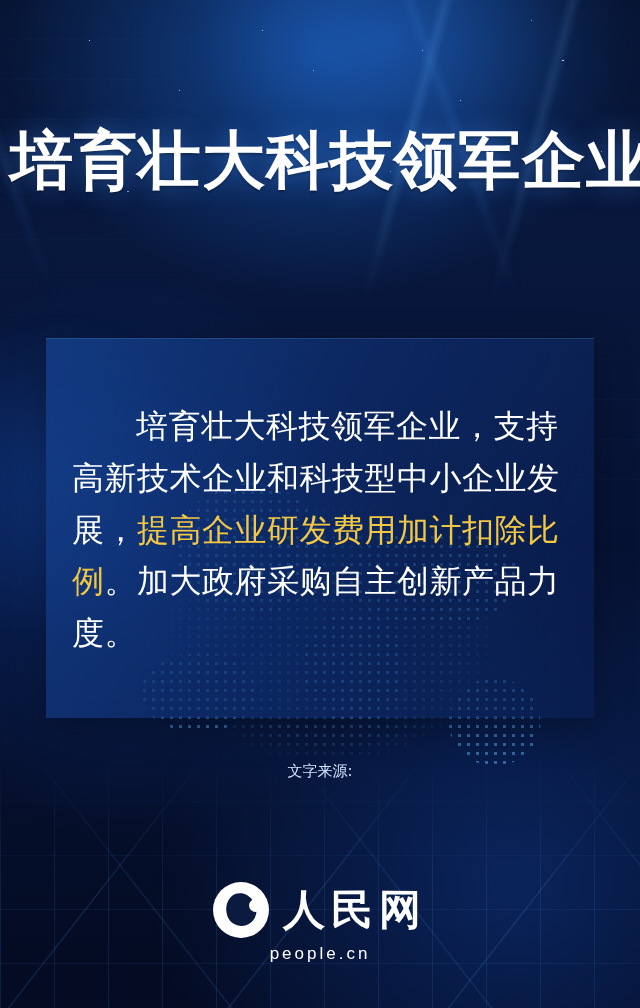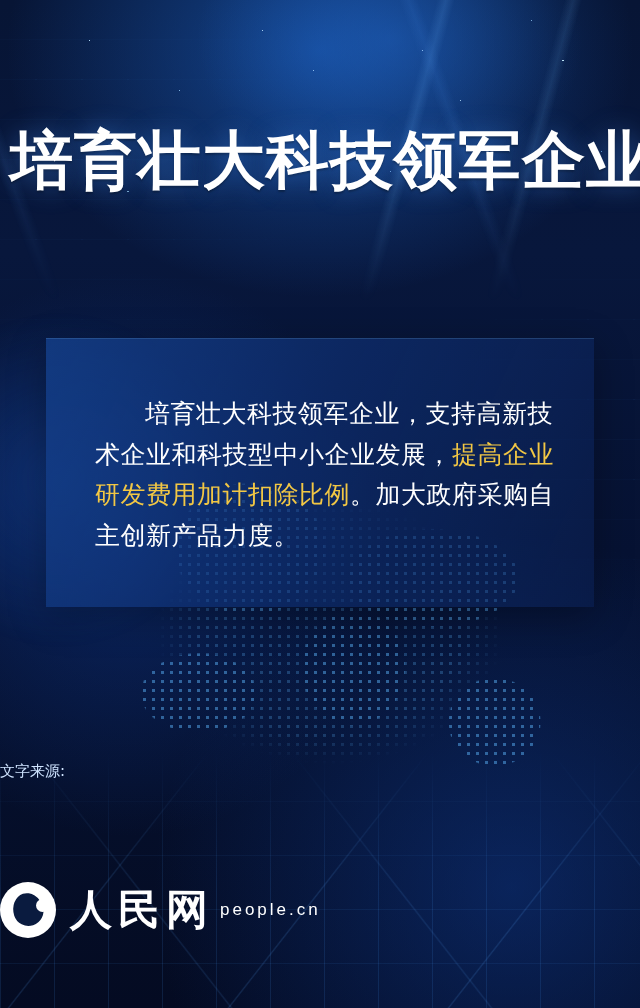--- a/index.html
+++ b/index.html
@@ -153,48 +153,48 @@
     width: 548px;
     padding: 30px 26px 26px 26px;
     box-sizing: border-box;
     background: linear-gradient(115deg, rgba(20,64,140,0.80) 0%, rgba(14,46,112,0.72) 45%, rgba(10,32,84,0.55) 100%);
     border-top: 1px solid rgba(120,190,255,0.22);
     box-shadow: 0 10px 36px rgba(0,0,0,0.30);
   }
   .quote-text {
     color: #ffffff;
     font-family: "DejaVu Sans", "Liberation Sans", sans-serif;
-    font-size: 25px;
+    font-size: 32px;
     line-height: 1.62;
     text-indent: 2em;
     letter-spacing: 0.5px;
-    margin-left: 23px;
   }
   .quote-text .hl { color: #f2c744; }
 
   .source {
     position: absolute;
     left: 0; right: 0;
     top: 758px;
+    text-align: center;
     color: #cfe4ff;
     font-family: "DejaVu Sans", "Liberation Serif", serif;
     font-size: 15px;
     line-height: 1.8;
   }
   .source .line2 {
     font-size: 17px;
     letter-spacing: 0.3px;
   }
 
   .logo {
     position: absolute;
     left: 0; right: 0;
     top: 882px;
     display: flex;
-    flex-direction: row;
+    flex-direction: column;
     align-items: center;
     gap: 6px;
   }
   .logo-row {
     display: flex;
     align-items: center;
     gap: 14px;
   }
   .logo-mark {
     width: 56px; height: 56px;

